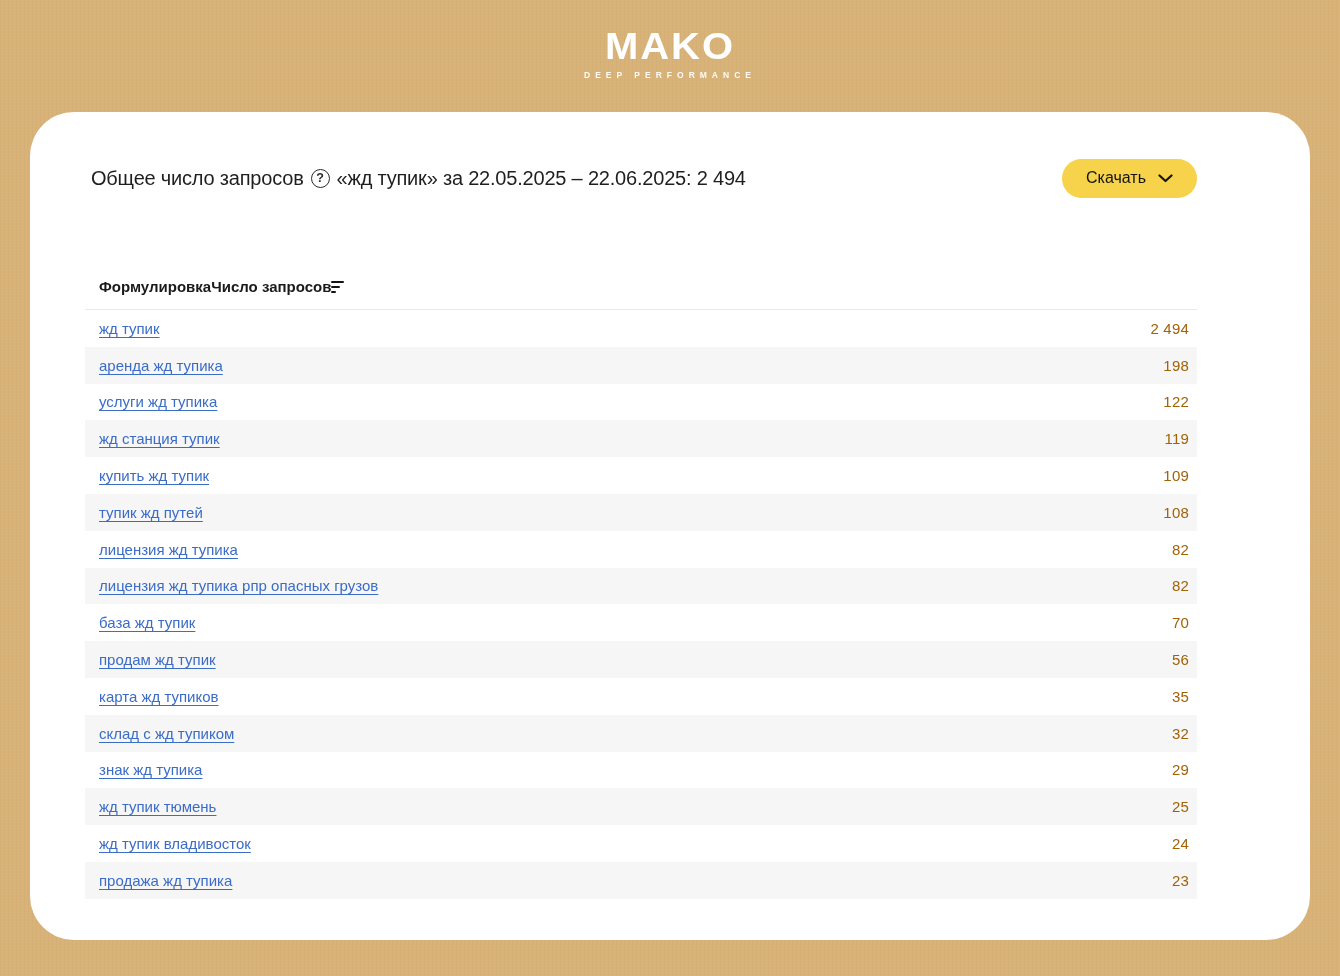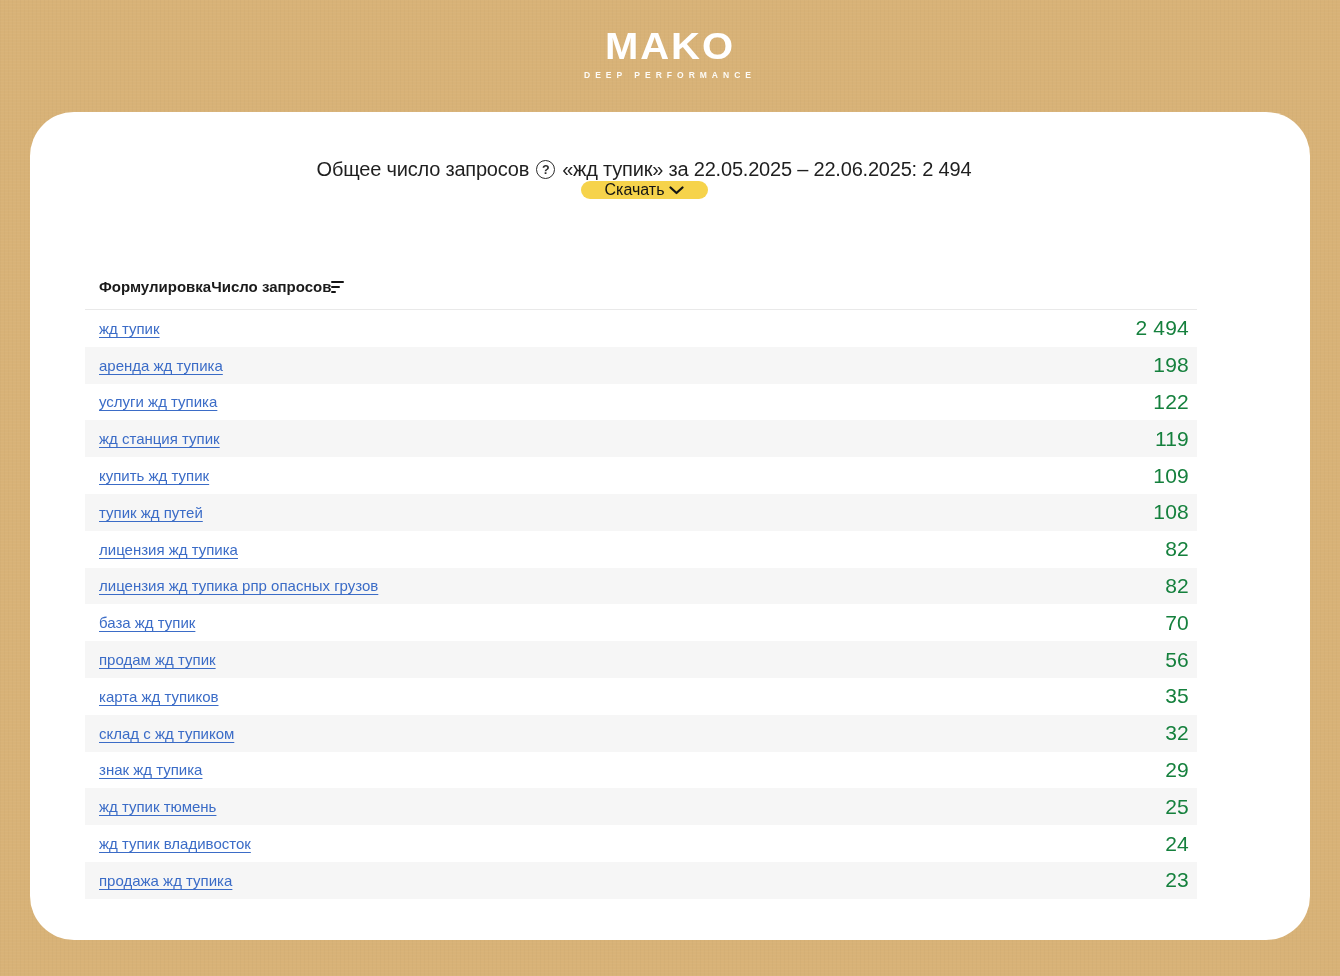--- a/index.html
+++ b/index.html
@@ -50,21 +50,20 @@
     padding: 0 113px 0 55px;
   }
 
   
   .title-row {
     margin: 46px 0 0 6px;
     height: 40px;
     display: flex;
     align-items: center;
     justify-content: space-between;
-    flex-direction: column;
   }
   .page-title {
     font-size: 20px;
     font-weight: 500;
     color: #1f1f1f;
     display: flex;
     align-items: center;
     gap: 7px;
     letter-spacing: -0.2px;
   }
@@ -83,21 +82,21 @@
     flex: 0 0 auto;
   }
   .download-btn {
     border: none;
     background: #f6d34b;
     border-radius: 20px;
     height: 39px;
     padding: 0 24px;
     display: inline-flex;
     align-items: center;
-    gap: 4px;
+    gap: 12px;
     font-family: inherit;
     font-size: 16px;
     font-weight: 500;
     color: #141414;
     cursor: pointer;
   }
   .chevron-down { display: inline-flex; align-items: center; }
 
   
   .stats-table { margin-top: 80px; }
@@ -144,23 +143,23 @@
   .row.alt { background: #f6f6f6; }
   .query-link {
     font-size: 15px;
     color: #3b6cc7;
     text-decoration: underline;
     text-underline-offset: 3px;
     text-decoration-thickness: 1px;
     cursor: pointer;
   }
   .query-count {
-    font-size: 21px;
+    font-size: 15px;
     font-weight: 500;
-    color: #15803d;
+    color: #a16207;
     letter-spacing: 0.2px;
   }
 </style>
 </head>
 <body>
 
 <header class="logo">
   <div class="logo-brand">MAKO</div>
   <div class="logo-tagline">DEEP PERFORMANCE</div>
 </header>

